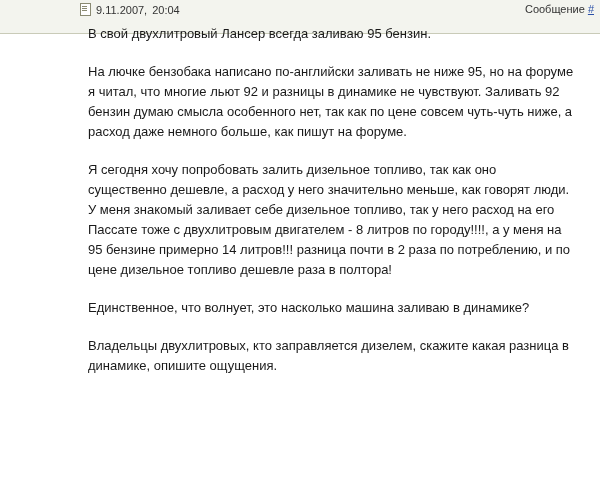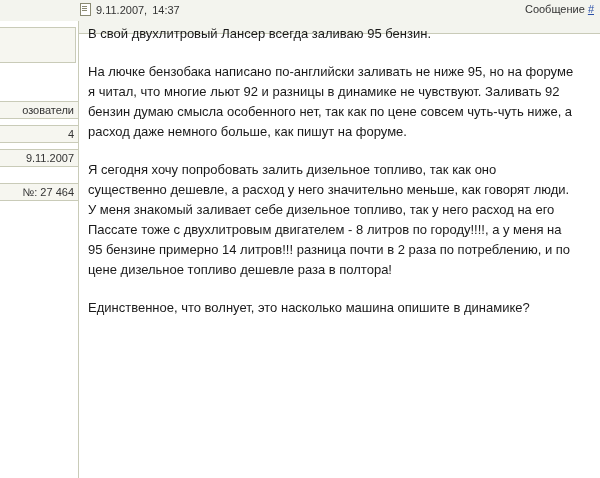--- a/index.html
+++ b/index.html
@@ -133,37 +133,31 @@
 </style>
 </head>
 <body>
 
 <div class="page">
 
   <div class="header-bar">
     <div class="header-left">
       <span class="doc-icon"></span>
       <span>9.11.2007,</span>
-      <span>14:37</span>
+      <span>20:04</span>
     </div>
     <div class="header-right">
       <span>Сообщение</span>
       <span class="msg-link">#</span>
     </div>
   </div>
 
-  <div class="sidebar">
-    <div class="side-avatar"></div>
-    <div class="side-block sb-1">озователи</div>
-    <div class="side-block sb-2">4</div>
-    <div class="side-block sb-3">9.11.2007</div>
-    <div class="side-block sb-4">№: 27 464</div>
-  </div>
 
   <div class="post-body">
     <p>В свой двухлитровый Лансер всегда заливаю 95 бензин.</p>
     <p>На лючке бензобака написано по-английски заливать не ниже 95, но на форуме я читал, что многие льют 92 и разницы в динамике не чувствуют. Заливать 92 бензин думаю смысла особенного нет, так как по цене совсем чуть-чуть ниже, а расход даже немного больше, как пишут на форуме.</p>
     <p>Я сегодня хочу попробовать залить дизельное топливо, так как оно существенно дешевле, а расход у него значительно меньше, как говорят люди. У меня знакомый заливает себе дизельное топливо, так у него расход на его Пассате тоже с двухлитровым двигателем - 8 литров по городу!!!!, а у меня на 95 бензине примерно 14 литров!!! разница почти в 2 раза по потреблению, и по цене дизельное топливо дешевле раза в полтора!</p>
-    <p>Единственное, что волнует, это насколько машина опишите в динамике?</p>
+    <p>Единственное, что волнует, это насколько машина заливаю в динамике?</p>
+    <p>Владельцы двухлитровых, кто заправляется дизелем, скажите какая разница в динамике, опишите ощущения.</p>
 
   </div>
 
 </div>
 
 </body></html>

